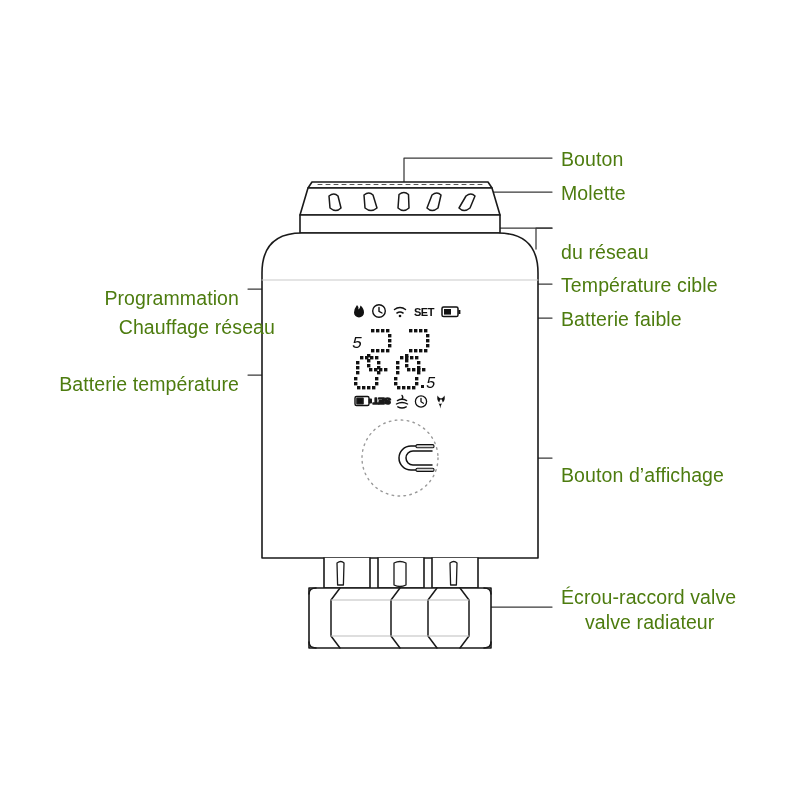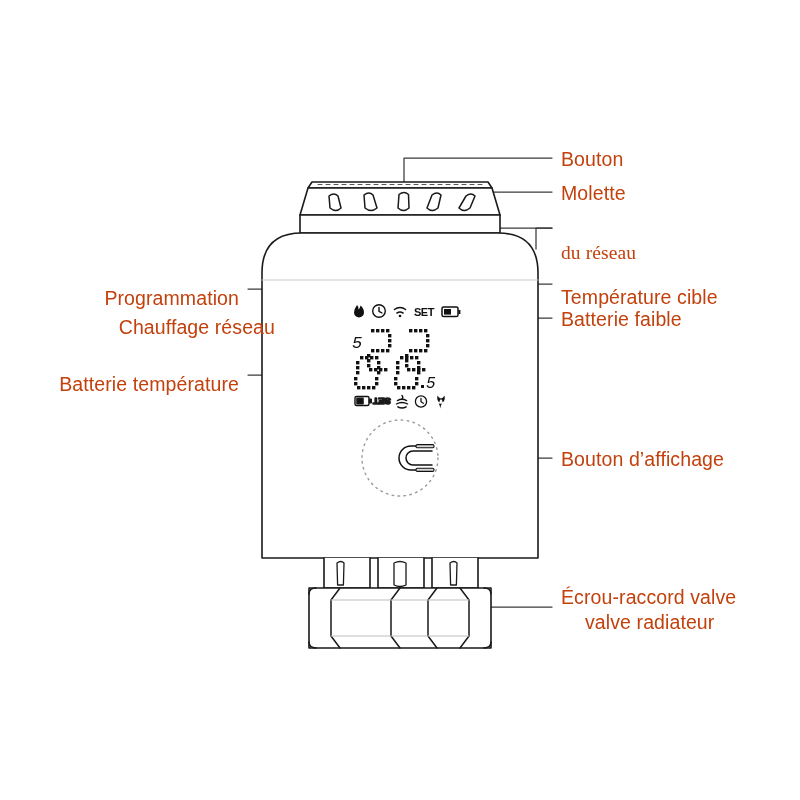--- a/index.html
+++ b/index.html
@@ -1,20 +1,20 @@
 <!DOCTYPE html>
 <html><head>
 <meta charset="utf-8">
 <style>
   html,body{margin:0;padding:0;background:#ffffff;}
   body{width:800px;height:800px;position:relative;overflow:hidden;
        font-family:"Liberation Sans",sans-serif;color:#111111;}
   #stage{position:absolute;left:0;top:0;width:800px;height:800px;}
   svg#art{position:absolute;left:0;top:0;width:800px;height:800px;}
-  .lbl{position:absolute;font-size:19.5px;line-height:25px;color:#c2410c;
+  .lbl{position:absolute;font-size:19.5px;line-height:25px;color:#4d7c0f;
        white-space:pre;letter-spacing:0.1px;}
   .lbl.right{text-align:left;}
   .lbl.left{text-align:right;margin-top:8px;}
 </style>
 </head>
 <body>
 
 <div id="stage">
 
 <svg id="art" viewBox="0 0 800 800">
@@ -314,27 +314,27 @@
       </g>
     </g>
 
   </g>
 </svg>
 
 <div class="lbl right" style="left:561px;top:147px;">Bouton</div>
 
 <div class="lbl right" style="left:561px;top:181px;">Molette</div>
 
-<div class="lbl right" style="left:561px;top:240px;font-family:Liberation Serif, serif;">du réseau</div>
-
-<div class="lbl right" style="left:561px;top:273px;margin-top:12px;">Température cible</div>
+<div class="lbl right" style="left:561px;top:240px;">du réseau</div>
+
+<div class="lbl right" style="left:561px;top:273px;">Température cible</div>
 
 <div class="lbl right" style="left:561px;top:307px;">Batterie faible</div>
 
-<div class="lbl right" style="left:561px;top:447px;">Bouton d’affichage</div>
+<div class="lbl right" style="left:561px;top:463px;">Bouton d’affichage</div>
 
 <div class="lbl right" style="left:561px;top:585px;">Écrou-raccord valve</div>
 <div class="lbl right" style="left:561px;top:610px;margin-left:24px;">valve radiateur</div>
 
 <div class="lbl left" style="right:561px;top:278px;">Programmation</div>
 
 <div class="lbl left" style="right:525px;top:307px;">Chauffage réseau</div>
 
 <div class="lbl left" style="right:561px;top:364px;">Batterie température</div>
 

